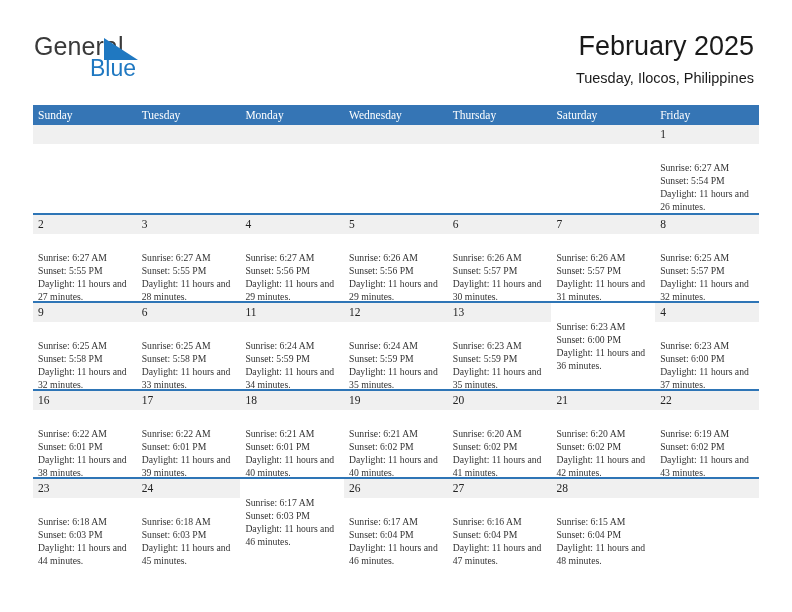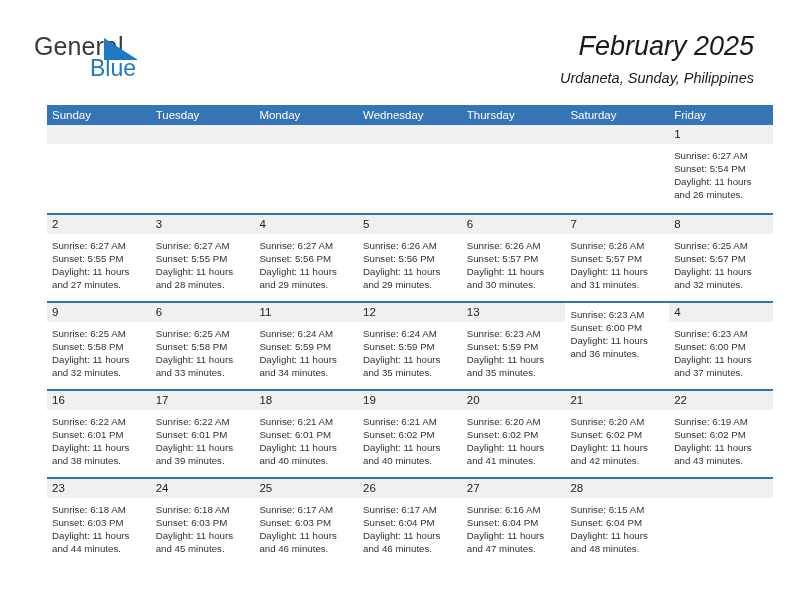--- a/index.html
+++ b/index.html
@@ -53,42 +53,42 @@
     font-size: 23px;
     color: #1f78c1;
     line-height: 25px;
   }
 
   .title-block {
     position: absolute;
     right: 38px;
     top: 30px;
     text-align: right;
-    font-style: italic;
   }
   .cal-title {
     font-size: 27px;
     color: #1a1a1a;
     line-height: 32px;
     white-space: nowrap;
   }
   .cal-subtitle {
     font-size: 14.5px;
     color: #1a1a1a;
     line-height: 20px;
     margin-top: 6px;
     white-space: nowrap;
   }
 
   
   .calendar {
     position: absolute;
-    left: 47px;
+    left: 33px;
     top: 105px;
     width: 726px;
+    font-family: Liberation Serif, serif;
   }
 
   .weekday-row {
     display: flex;
     background: #3575b5;
     height: 20px;
   }
   .weekday-cell {
     flex: 0 0 103.7px;
     color: #ffffff;
@@ -122,21 +122,21 @@
     line-height: 19px;
     padding-left: 5px;
     font-size: 11.5px;
     color: #222222;
     box-sizing: border-box;
   }
   .day-cell.empty .day-number-band {
     background: #f0f0f0;
   }
   .day-detail {
-    padding: 5px 4px 0 5px;
+    padding: 17px 4px 0 5px;
     font-size: 9.7px;
     line-height: 13.1px;
     color: #333333;
   }
   .day-detail div {
     white-space: nowrap;
   }
   .day-detail .wrap {
     white-space: normal;
   }
@@ -151,21 +151,21 @@
     <span class="brand-flag">
       <svg width="34" height="22" viewBox="0 0 34 22" xmlns="http://www.w3.org/2000/svg">
         <polygon points="0,0 34,22 0,22" fill="#1f78c1"></polygon>
       </svg>
     </span>
     <span class="brand-blue">Blue</span>
   </div>
 
   <div class="title-block">
     <div class="cal-title">February 2025</div>
-    <div class="cal-subtitle">Urdaneta, Sunday, Philippines</div>
+    <div class="cal-subtitle">Tuesday, Ilocos, Philippines</div>
   </div>
 
 </div>
 
 <div class="calendar">
 
   <div class="weekday-row">
     <div class="weekday-cell">Sunday</div>
     <div class="weekday-cell">Tuesday</div>
     <div class="weekday-cell">Monday</div>
@@ -388,21 +388,20 @@
         </div>
         <div class="day-cell">
           <div class="day-number-band">24</div>
           <div class="day-detail">
             <div>Sunrise: 6:18 AM</div>
             <div>Sunset: 6:03 PM</div>
             <div class="wrap">Daylight: 11 hours and 45 minutes.</div>
           </div>
         </div>
         <div class="day-cell">
-          <div class="day-number-band">25</div>
           <div class="day-detail">
             <div>Sunrise: 6:17 AM</div>
             <div>Sunset: 6:03 PM</div>
             <div class="wrap">Daylight: 11 hours and 46 minutes.</div>
           </div>
         </div>
         <div class="day-cell">
           <div class="day-number-band">26</div>
           <div class="day-detail">
             <div>Sunrise: 6:17 AM</div>

